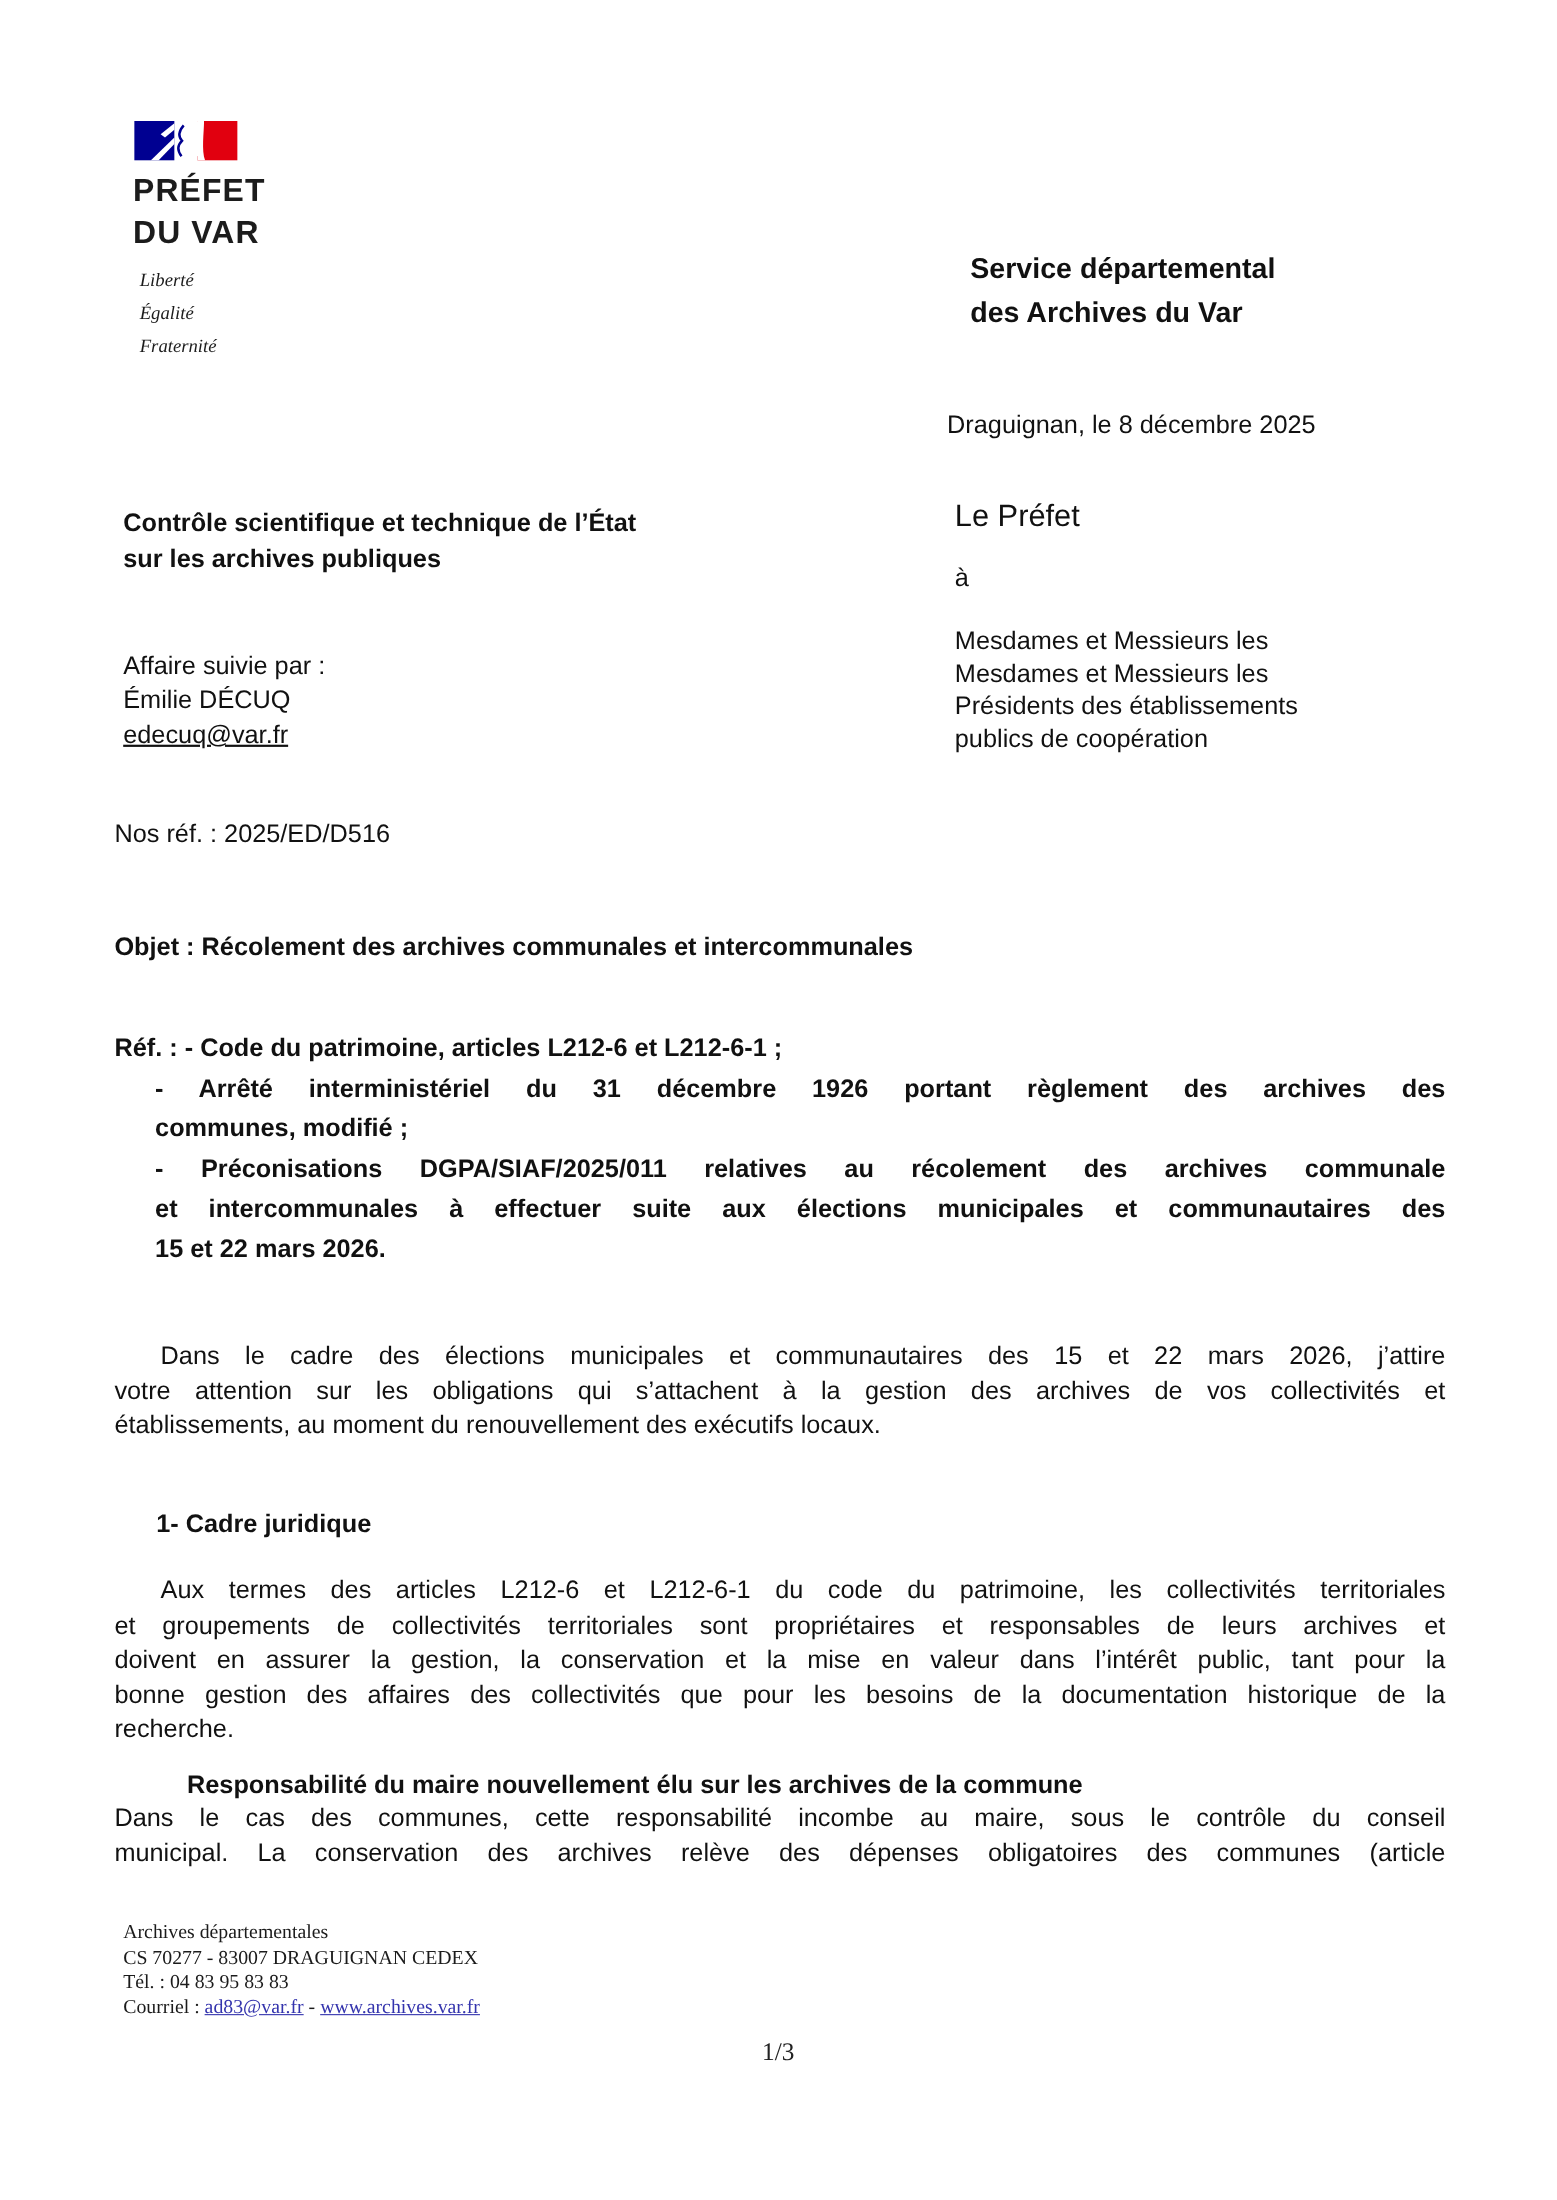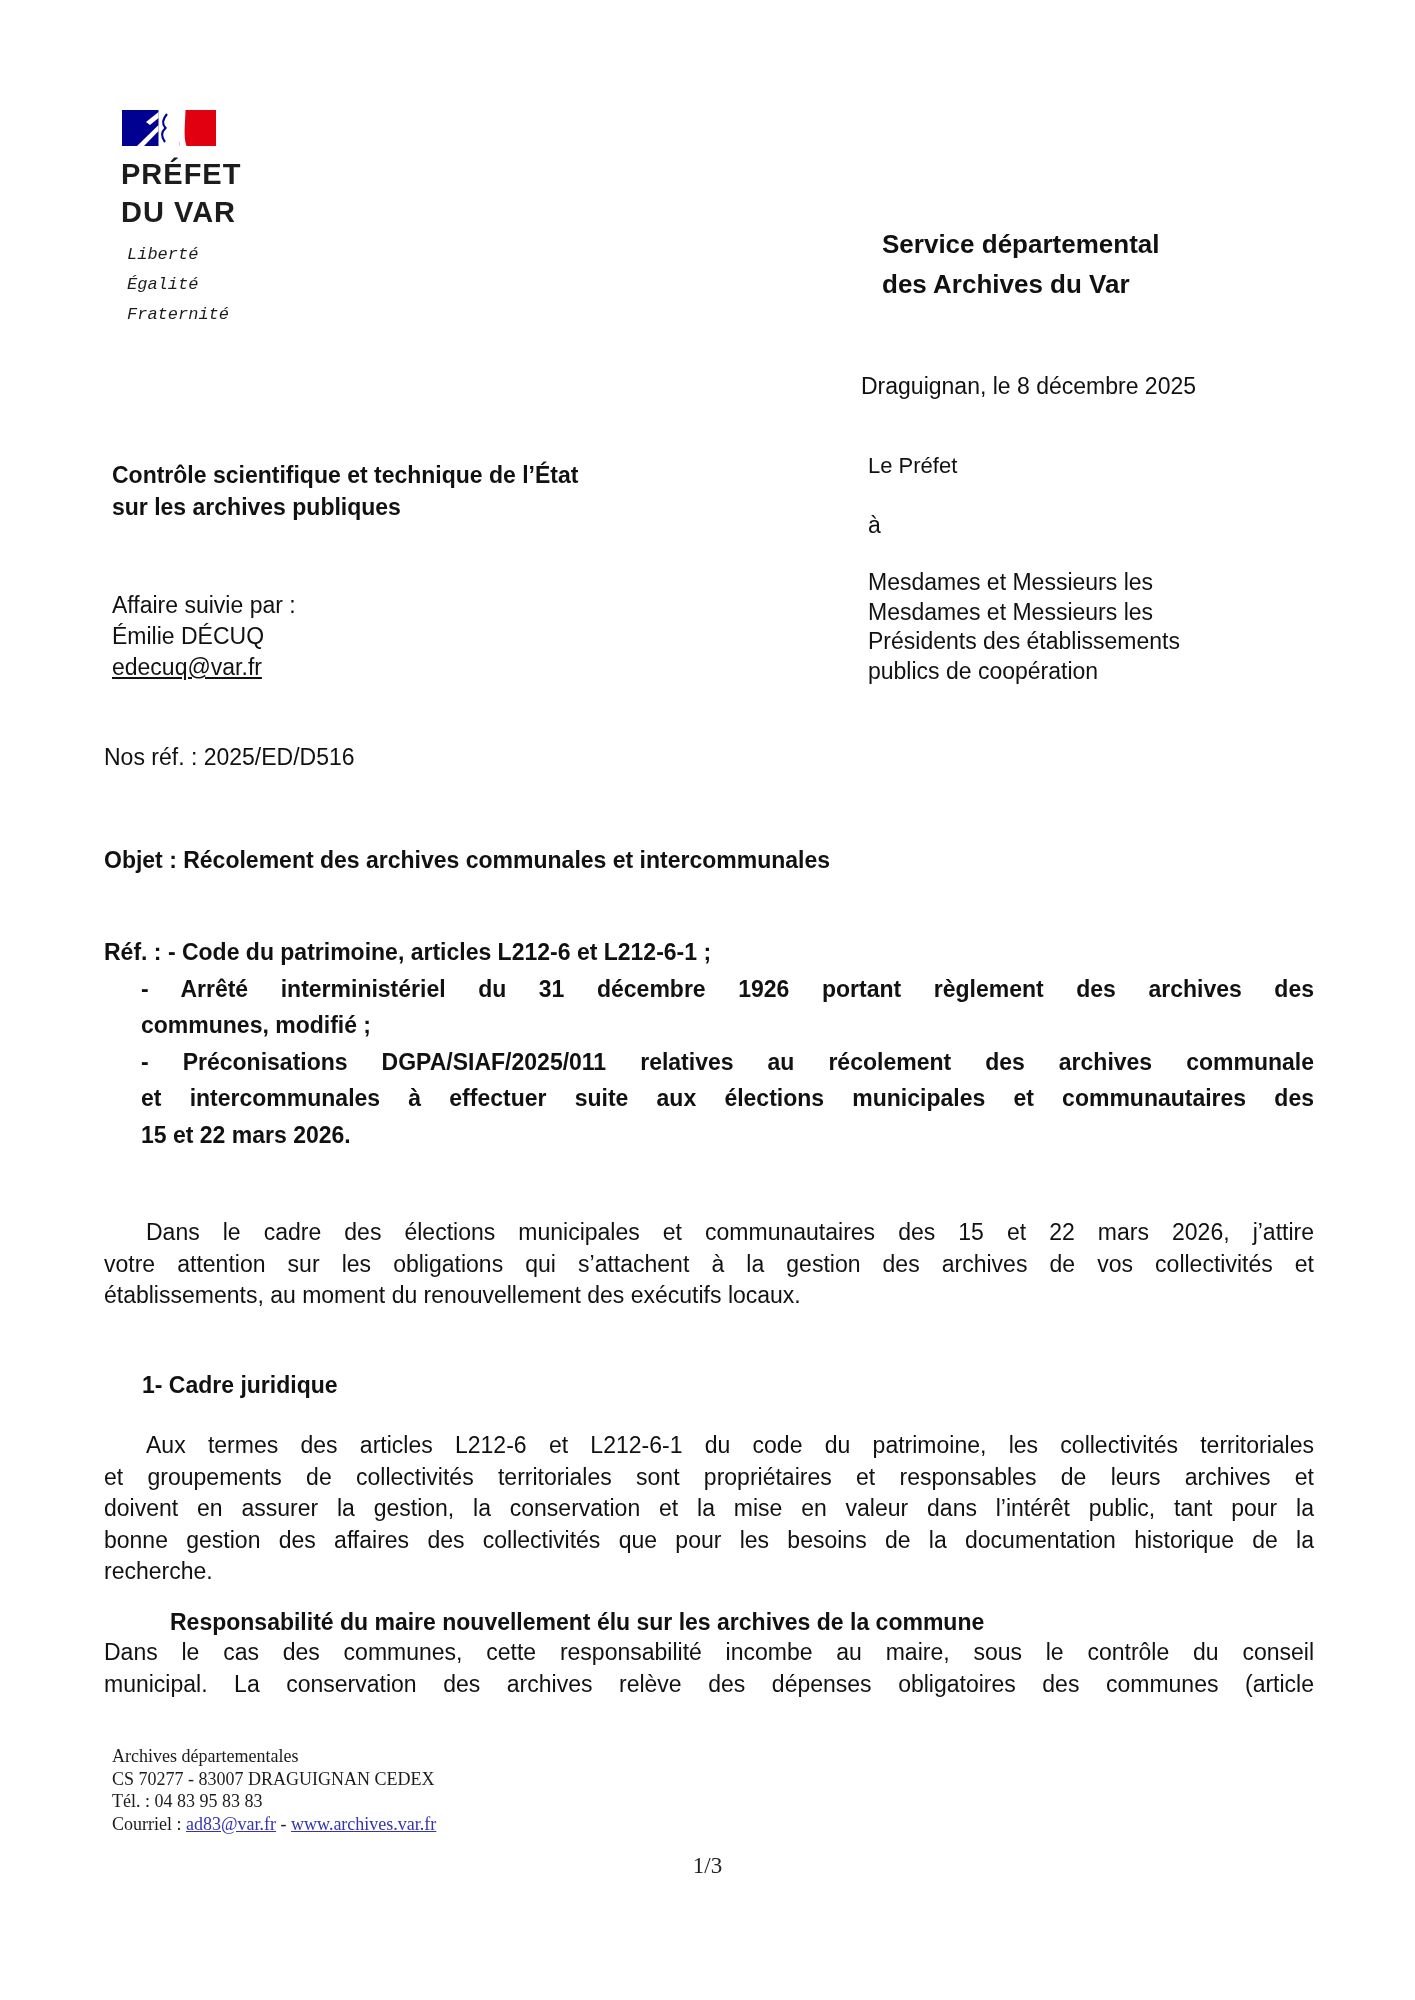--- a/index.html
+++ b/index.html
@@ -17,35 +17,35 @@
 
   
   .flag { position: absolute; left: 122px; top: 110px; width: 94px; height: 36px; }
   .logo-name {
     position: absolute; left: 121px; top: 155px;
     font-weight: bold; font-size: 29px; line-height: 38px;
     letter-spacing: 1px; color: #1c1c1c;
   }
   .motto {
     position: absolute; left: 127px; top: 240px;
-    font-family: Liberation Mono, monospace; font-style: italic;
+    font-family: Liberation Serif, serif; font-style: italic;
     font-size: 17px; line-height: 30px; color: #1c1c1c;
   }
 
   
   .service { position: absolute; left: 882px; top: 224px; font-weight: bold; font-size: 26px; line-height: 40px; }
   .dateline { position: absolute; left: 861px; top: 373px; font-size: 23px; }
 
   
   .mission { position: absolute; left: 112px; top: 459px; font-weight: bold; font-size: 23px; line-height: 32px; }
   .affaire { position: absolute; left: 112px; top: 590px; font-size: 23px; line-height: 31px; }
   .affaire a { color: #111111; text-decoration: underline; cursor: pointer; }
 
   
-  .le-prefet { position: absolute; left: 868px; top: 453px; font-size: 22px; }
+  .le-prefet { position: absolute; left: 868px; top: 453px; font-size: 28px; }
   .a-word    { position: absolute; left: 868px; top: 512px; font-size: 23px; }
   .recipients{ position: absolute; left: 868px; top: 568px; font-size: 23px; line-height: 29.5px; width: 420px; }
 
   .nosref { position: absolute; left: 104px; top: 744px; font-size: 23px; }
   .objet  { position: absolute; left: 104px; top: 847px; font-size: 23px; font-weight: bold; }
 
   .refblock { position: absolute; left: 104px; top: 934px; width: 1210px; font-size: 23px; font-weight: bold; line-height: 36.5px; }
   .refblock .ind { padding-left: 37px; }
   .just  { text-align: justify; text-align-last: justify; }
 

